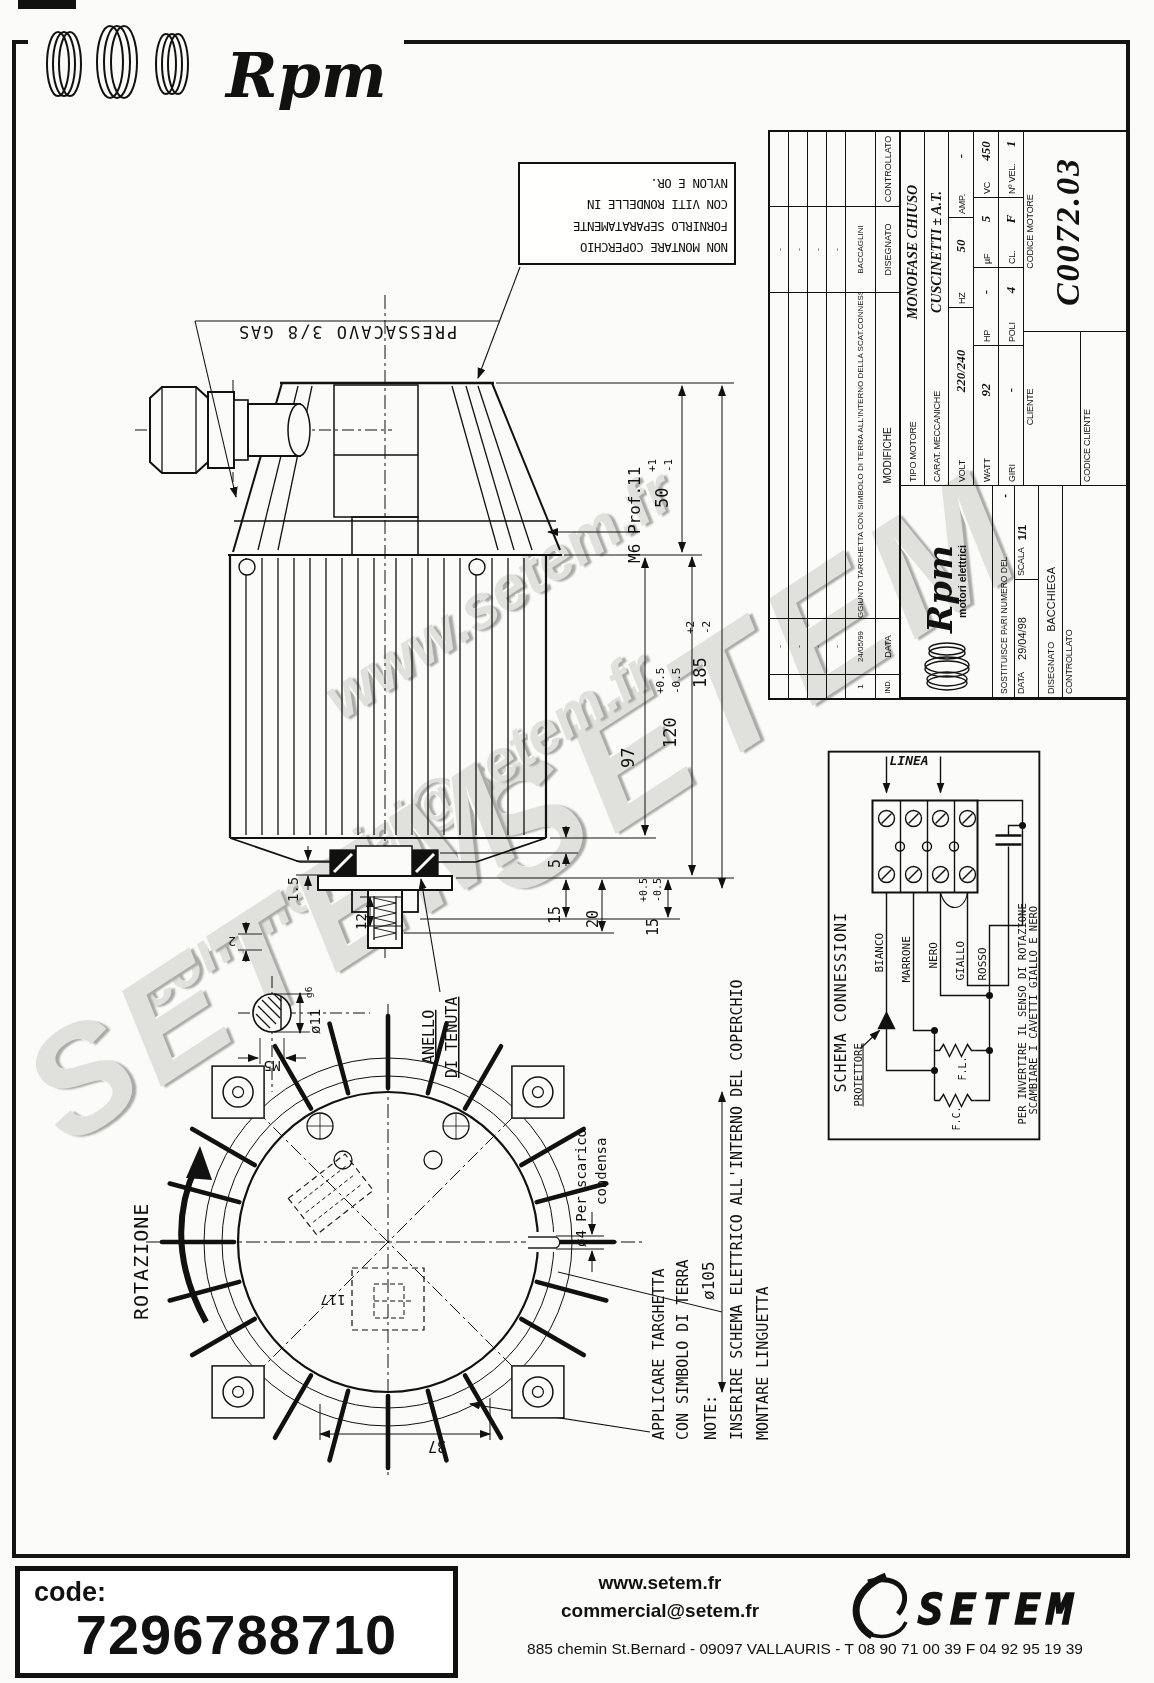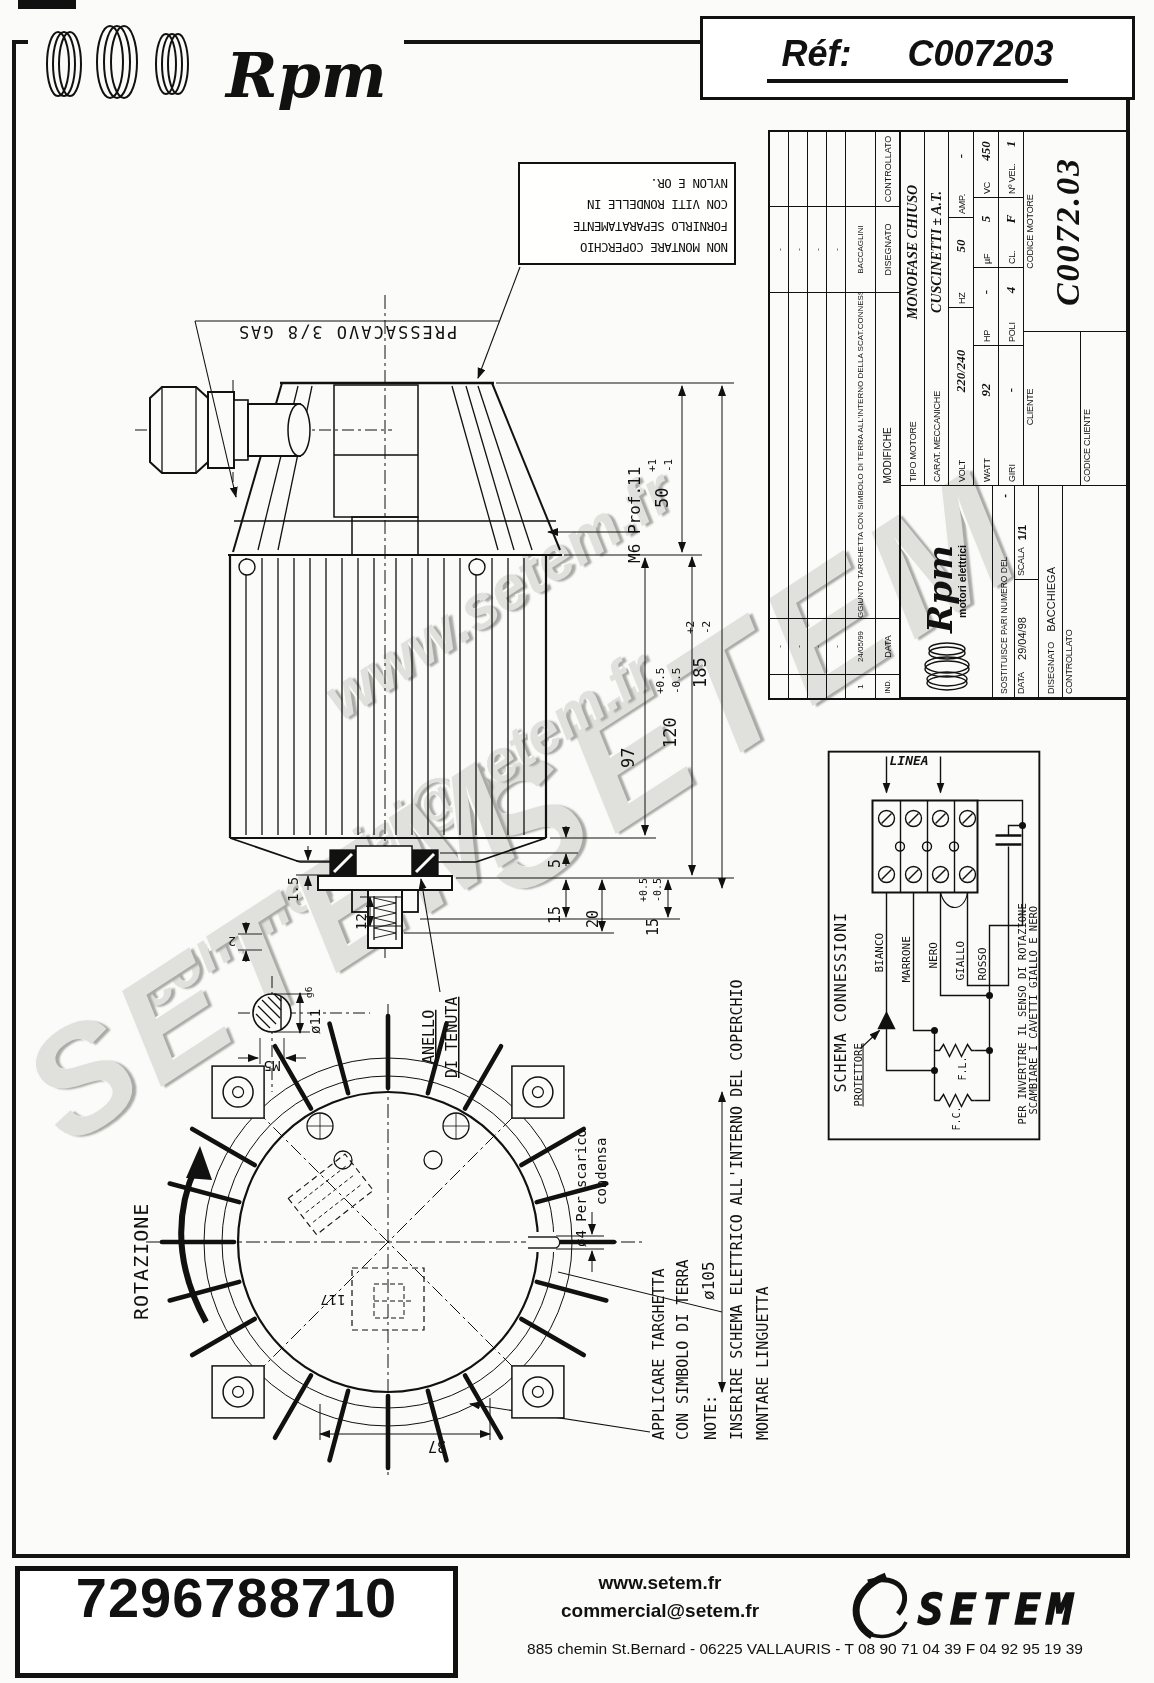--- a/index.html
+++ b/index.html
@@ -617,27 +617,22 @@
         <ellipse cx="78" cy="40" rx="13" ry="36"></ellipse>
           <ellipse cx="85" cy="40" rx="13" ry="36"></ellipse>
           <ellipse cx="92" cy="40" rx="13" ry="36"></ellipse>
         <ellipse cx="134" cy="42" rx="10" ry="30"></ellipse>
           <ellipse cx="140" cy="42" rx="10" ry="30"></ellipse>
           <ellipse cx="146" cy="42" rx="10" ry="30"></ellipse>
       </g>
     </svg>
     <div class="rpm">Rpm</div>
   </div>
-  <div id="refbox">
-    <div class="u">
-      <span>Réf:</span>
-      <span>C007203</span>
-    </div>
-  </div>
 
   <div id="codebox">
+    <div class="cl">code:</div>
     <div class="cv">7296788710</div>
   </div>
   <div class="foot" style="left:555px;top:1572px;width:210px;font-size:19px;">www.setem.fr</div>
   <div class="foot" style="left:530px;top:1600px;width:260px;font-size:19px;">commercial@setem.fr</div>
-  <div class="foot" style="left:470px;top:1640px;width:670px;font-size:15.5px;font-weight:normal;white-space:nowrap;">885 chemin St.Bernard  -  06225 VALLAURIS  -  T 08 90 71 04 39   F 04 92 95 19 39</div>
+  <div class="foot" style="left:470px;top:1640px;width:670px;font-size:15.5px;font-weight:normal;white-space:nowrap;">885 chemin St.Bernard  -  09097 VALLAURIS  -  T 08 90 71 00 39   F 04 92 95 19 39</div>
 
 </div>
 
 </body></html>

